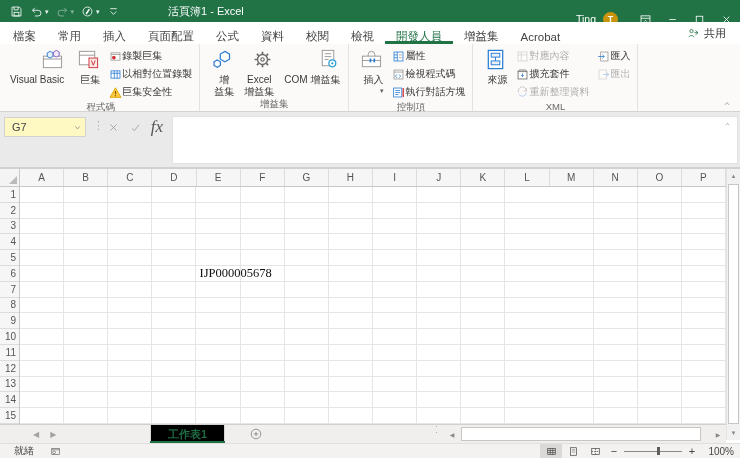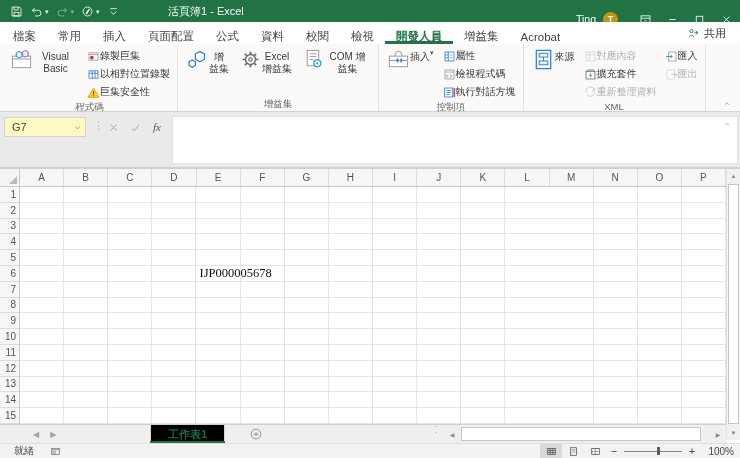--- a/index.html
+++ b/index.html
@@ -24,52 +24,52 @@
   .tb-right{position:absolute;right:0;top:0;height:38px;display:flex;align-items:center}
   .tb-user{font-size:10.5px;margin-right:7px}
   .avatar{width:15px;height:15px;border-radius:50%;background:#c9940c;color:#fff;font-size:9px;font-weight:bold;
           display:flex;align-items:center;justify-content:center;margin-right:14px}
   .wbtn{width:27px;height:22px;display:flex;align-items:center;justify-content:center}
   .wbtn svg{width:13px;height:13px}
 
   
   .tabrow{position:absolute;top:22px;left:0;width:100%;height:22px;background:#fff;display:flex;align-items:flex-end;padding-left:2px;box-sizing:border-box}
   .rtab{padding:0 11px;display:flex;align-items:center;font-size:11.5px;color:#444;white-space:nowrap}
-  .rtab.active{color:#217346;font-weight:bold;box-shadow:inset 0 -3px 0 #217346}
+  .rtab.active{color:#217346;font-weight:normal;box-shadow:inset 0 -3px 0 #217346}
   .share{position:absolute;right:8px;top:22px;height:22px;display:flex;align-items:center;gap:4px;font-size:11px;color:#333;padding:0 6px}
   .share svg{width:13px;height:13px}
 
   
   .ribbon{position:absolute;top:44px;left:0;width:100%;height:68px;background:#fbfaf9;border-bottom:1px solid #d5d3d1;
           display:flex;align-items:stretch;padding-left:2px;box-sizing:border-box}
   .rgroup{display:flex;flex-direction:column;border-right:1px solid #e4e2e0;padding:1px 3px 0}
   .rgc{flex:1;display:flex;align-items:flex-start}
   .rg-label{text-align:center;font-size:9.5px;color:#6a6865;padding-bottom:2px;line-height:11px}
-  .rlarge{display:flex;flex-direction:row;align-items:flex-start;padding:3px 5px 0;min-width:36px;max-width:78px;box-sizing:border-box}
+  .rlarge{display:flex;flex-direction:column;align-items:flex-end;padding:3px 5px 0;min-width:36px;max-width:78px;box-sizing:border-box}
   .rlarge .icn svg{width:23px;height:23px}
   .rlarge .lbl{font-size:10px;color:#3b3a39;text-align:center;line-height:12px;margin-top:3px;white-space:pre-line}
   .caret{font-size:7px;color:#605e5c;line-height:6px;margin-top:2px}
   .rcol{display:flex;flex-direction:column;padding-top:2px}
   .rsmall{display:flex;align-items:center;height:18px;padding:0 4px;font-size:10px;color:#3b3a39;white-space:nowrap}
   .rsmall .icn svg{width:13px;height:13px}
   .rdis{opacity:.4}
   .ribbon-collapse{position:absolute;right:5px;top:97px;width:16px;height:12px;display:flex;align-items:center;justify-content:center}
   .ribbon-collapse svg{width:10px;height:7px}
 
   
   .formula{position:absolute;top:112px;left:0;width:100%;height:57px;background:#ebeaea;border-bottom:2px solid #d2d0ce;box-sizing:border-box}
   .namebox{position:absolute;left:4px;top:5px;width:82px;height:20px;background:#fef9c3;border:1px solid #d4d2d0;
            display:flex;align-items:center;padding:0 3px 0 7px;box-sizing:border-box;font-size:11px;color:#444}
   .namebox .val{flex:1}
   .nb-caret svg{width:9px;height:9px}
   .fb-split{position:absolute;left:93px;top:8px;color:#b5b3b1;font-size:11px;line-height:11px}
   .fbtns{position:absolute;left:102px;top:5px;display:flex;height:20px}
   .fbtn{width:22px;height:20px;display:flex;align-items:center;justify-content:center}
   .fbtn svg{width:11px;height:11px}
-  .fx{font-family:"Liberation Serif","DejaVu Serif",serif;font-style:italic;font-size:11px;color:#555}
+  .fx{font-family:"Liberation Serif","DejaVu Serif",serif;font-style:italic;font-size:17px;color:#555}
   .finput{position:absolute;left:172px;top:4px;right:2px;bottom:3px;background:#fff;border:1px solid #e4e2e0}
   .fb-collapse{position:absolute;right:8px;top:5px}
   .fb-collapse svg{width:9px;height:6px}
 
   
   .gridwrap{position:absolute;top:169px;left:0;right:0;height:255px;background:#fff}
   .corner{position:absolute;left:0;top:0;width:20px;height:18px;background:#f4f4f4;border-right:1px solid #c9c9c9;border-bottom:1px solid #c9c9c9;box-sizing:border-box}
   .corner::after{content:"";position:absolute;right:2px;bottom:2px;border-left:8px solid transparent;border-bottom:8px solid #bdbbb9}
   .colhdrs{position:absolute;left:20px;top:0;right:14px;height:18px;display:flex;background:#f6f6f6;border-bottom:1px solid #c9c9c9;box-sizing:border-box}
   .chcell{flex:1;border-right:1px solid #dcdcdc;display:flex;align-items:center;justify-content:center;font-size:10px;color:#555;box-sizing:border-box}
@@ -242,20 +242,31 @@
           <div class="rlarge">
             <span class="icn">
               <svg viewBox="0 0 24 24">
                 <rect x="2.5" y="8.5" width="19" height="12" fill="#fff" stroke="#9b9997"></rect>
                 <path d="M2.5 11.5h19" stroke="#9b9997"></path>
                 <path d="M6.5 5.2l3-1.7 3 1.7v3.6l-3 1.7-3-1.7z" fill="#e8f1fb" stroke="#2b7cd3"></path>
                 <path d="M13 4.2l3-1.7 3 1.7v3.6l-3 1.7-3-1.7z" fill="#f1eafa" stroke="#8661c5"></path>
               </svg>
             </span>
             <div class="lbl">Visual Basic</div>
+          </div>
+          <div class="rlarge">
+            <span class="icn">
+              <svg viewBox="0 0 24 24">
+                <rect x="2.5" y="3.5" width="16" height="14" fill="#fff" stroke="#9b9997"></rect>
+                <path d="M2.5 7.5h16" stroke="#9b9997"></path>
+                <rect x="12.5" y="10.5" width="9" height="10" fill="#fbe9ea" stroke="#d13438"></rect>
+                <path d="M15 13l2 5M19 13l-2 5" stroke="#d13438" fill="none"></path>
+              </svg>
+            </span>
+            <div class="lbl">巨集</div>
           </div>
           <div class="rcol">
             <div class="rsmall">
               <span class="icn">
                 <svg viewBox="0 0 16 16">
                   <rect x="2.5" y="3.5" width="11" height="9" fill="#fff" stroke="#9b9997"></rect>
                   <path d="M2.5 5.5h11" stroke="#9b9997"></path>
                   <circle cx="6" cy="9.3" r="2.3" fill="#d13438"></circle>
                 </svg>
               </span>

